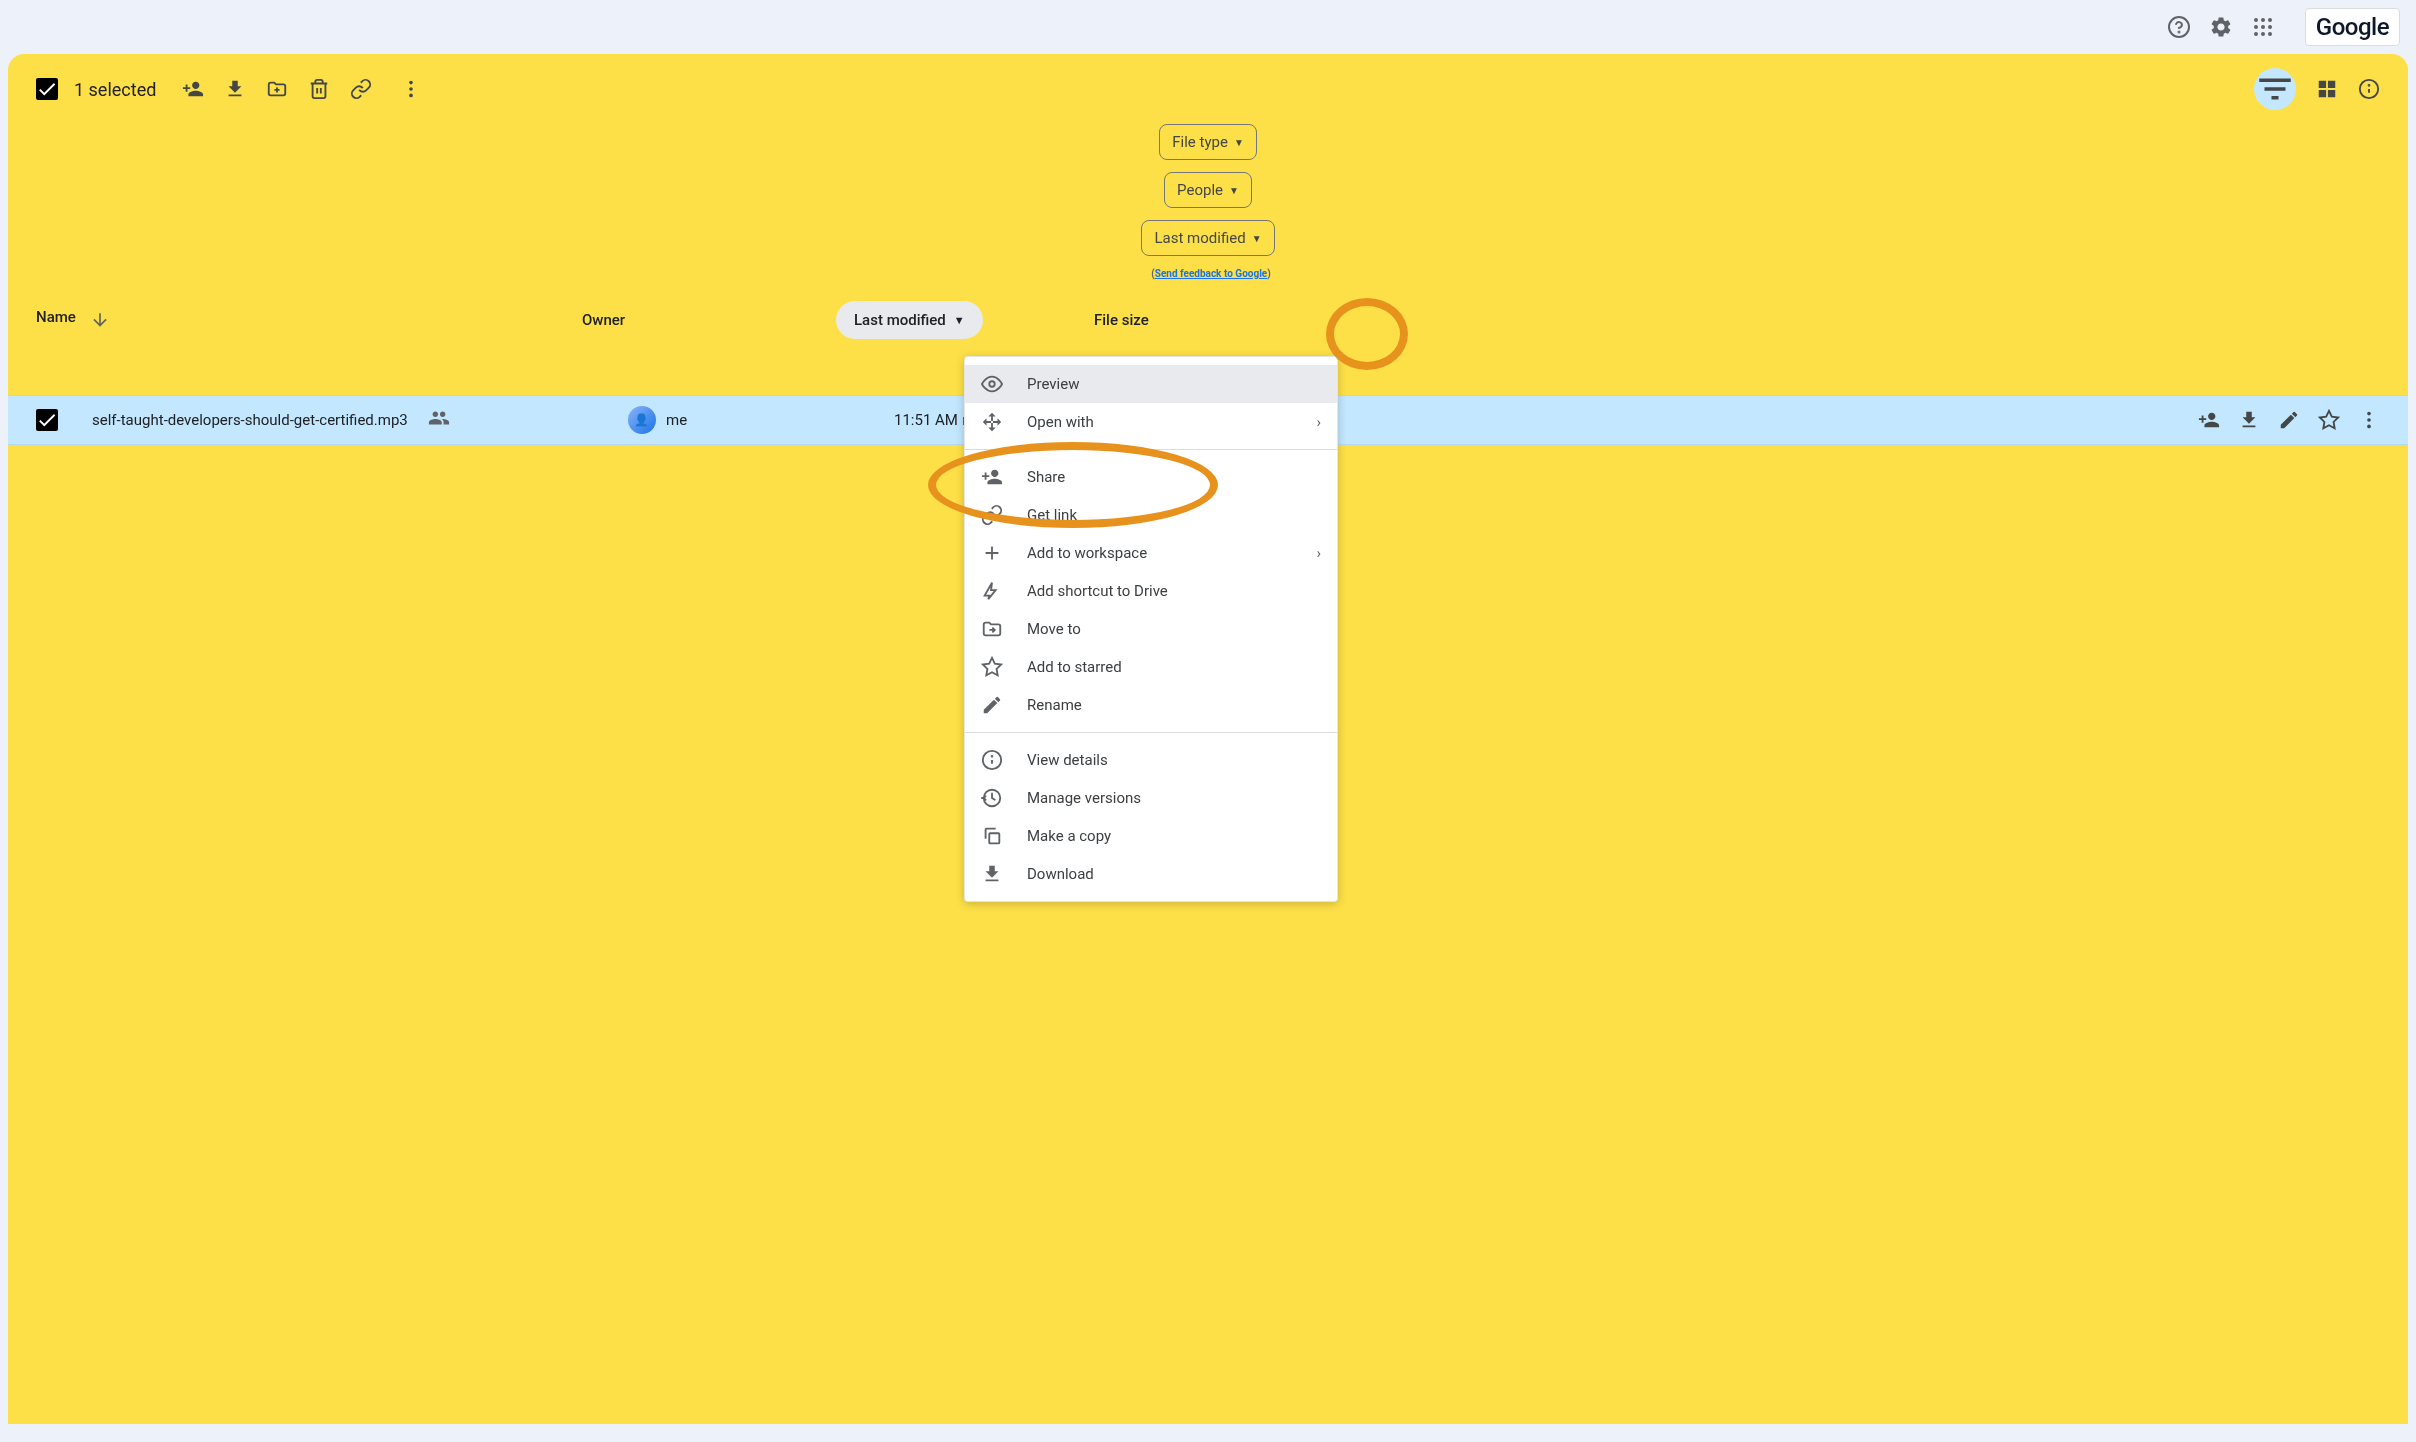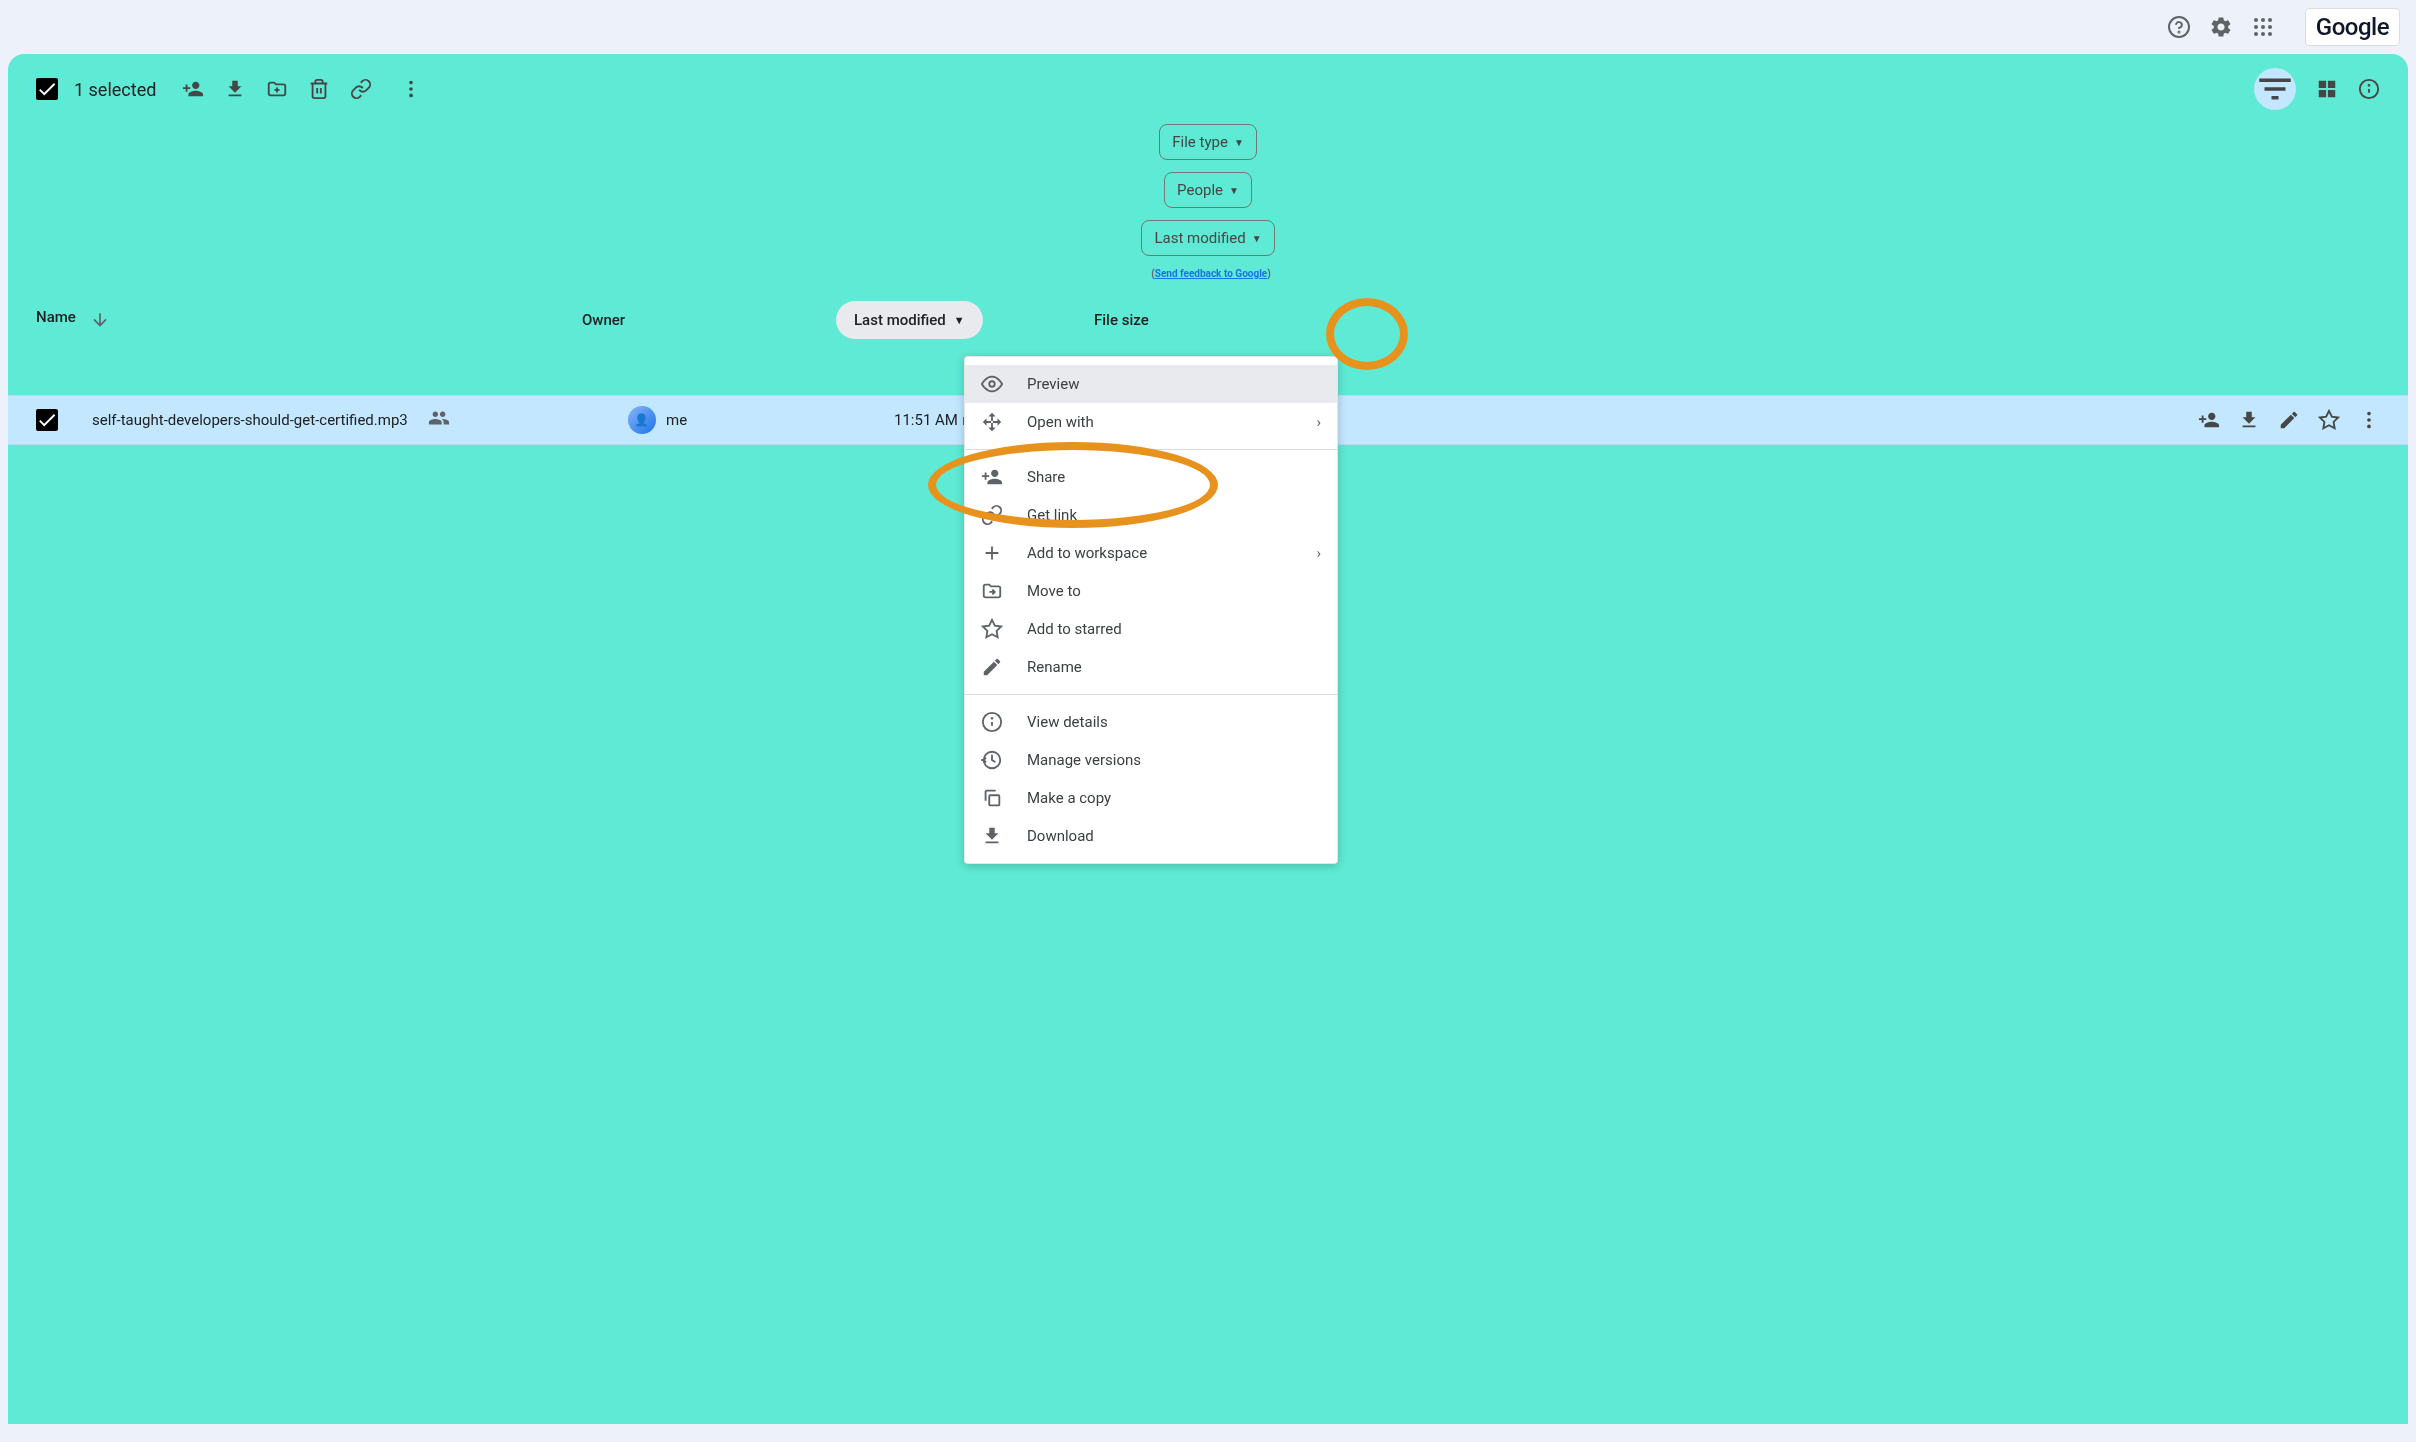--- a/index.html
+++ b/index.html
@@ -9,21 +9,21 @@
 .top-bar { display: flex; align-items: center; padding: 8px 16px 8px 8px; gap: 16px; }
 .search-wrap { flex: 0 0 auto; width: 848px; background: #e4ecf8; border-radius: 28px; display: flex; align-items: center; padding: 0 16px; height: 56px; }
 .search-wrap .sicon { width: 24px; height: 24px; color: #5f6368; }
 .search-wrap input { border: none; background: transparent; outline: none; font-size: 17px; color: #5f6368; padding: 0 16px; flex: 1; }
 .search-wrap .tune { width: 24px; height: 24px; color: #5f6368; cursor: pointer; }
 .top-right { margin-left: auto; display: flex; align-items: center; gap: 18px; }
 .top-right .ticon { width: 24px; height: 24px; color: #5f6368; cursor: pointer; display: flex; align-items: center; justify-content: center; }
 .google-logo { font-size: 24px; font-weight: 500; color: #0f172a; margin-left: 12px; border: 1px solid #dadce0; border-radius: 4px; padding: 4px 10px; background: #fff; letter-spacing: -0.5px; }
 
 
-.main-card { background: #5eead4; border-radius: 16px 16px 0 0; margin: 0 8px; min-height: calc(100vh - 72px); overflow: visible; }
+.main-card { background: #fde047; border-radius: 16px 16px 0 0; margin: 0 8px; min-height: calc(100vh - 72px); overflow: visible; }
 
 
 .sel-toolbar { display: flex; align-items: center; padding: 14px 28px; gap: 20px; }
 .sel-chk { width: 22px; height: 22px; background: #000; border-radius: 2px; display: flex; align-items: center; justify-content: center; color: #fff; }
 .sel-count { font-size: 18px; margin-left: -4px; margin-right: 6px; }
 .tbicon { width: 22px; height: 22px; color: #444746; cursor: pointer; display: flex; align-items: center; justify-content: center; }
 .tbicon.sep { margin-left: 8px; }
 .spacer { flex: 1; }
 .tbicon.active { background: #c2e7ff; border-radius: 50%; width: 42px; height: 42px; }
 
@@ -301,20 +301,28 @@
           <svg viewBox="0 0 24 24" fill="currentColor">
             <path d="M19 13h-6v6h-2v-6H5v-2h6V5h2v6h6v2z"></path>
           </svg>
         </span>
       <span>Add to workspace</span>
       <span class="chevron">›</span>
     </div>
     <div class="ctx-item">
       <span class="cicon">
           <svg viewBox="0 0 24 24" fill="none" stroke="currentColor" stroke-width="2">
+            <path d="M12 3L4 17h5l-1 4 8-10h-5l1-8z"></path>
+          </svg>
+        </span>
+      <span>Add shortcut to Drive</span>
+    </div>
+    <div class="ctx-item">
+      <span class="cicon">
+          <svg viewBox="0 0 24 24" fill="none" stroke="currentColor" stroke-width="2">
             <path d="M3 7v10a2 2 0 002 2h14a2 2 0 002-2V9a2 2 0 00-2-2h-8l-2-2H5a2 2 0 00-2 2z"></path>
             <path d="M10 13h5m-2-2l2 2-2 2" stroke-linecap="round"></path>
           </svg>
         </span>
       <span>Move to</span>
     </div>
     <div class="ctx-item">
       <span class="cicon">
           <svg viewBox="0 0 24 24" fill="none" stroke="currentColor" stroke-width="2">
             <polygon points="12 2 15.09 8.26 22 9.27 17 14.14 18.18 21.02 12 17.77 5.82 21.02 7 14.14 2 9.27 8.91 8.26 12 2"></polygon>

